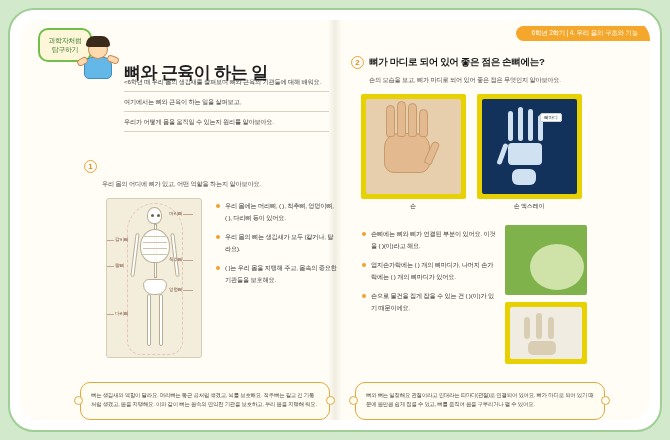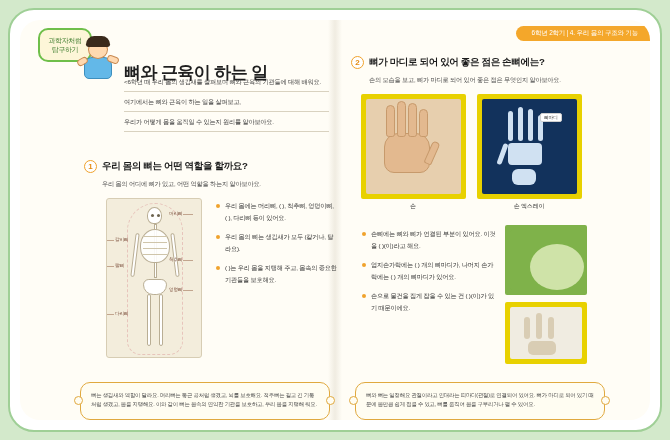--- a/index.html
+++ b/index.html
@@ -273,21 +273,20 @@
           <div>&lt;6학년 때 우리 몸의 생김새를 살펴보며 뼈와 근육의 기관들에 대해 배워요.</div>
           <div class="rule"></div>
           <div>여기에서는 뼈와 근육이 하는 일을 살펴보고,</div>
           <div class="rule"></div>
           <div>우리가 어떻게 몸을 움직일 수 있는지 원리를 알아보아요.</div>
           <div class="rule"></div>
         </div>
 
         <div class="qhead" style="left:64px; top:140px;">
           <span class="qnum">1</span>
-          <span class="qtext">우리 몸의 뼈는 어떤 역할을 할까요?</span>
         </div>
         <div class="qsub" style="left:82px; top:160px;">우리 몸의 어디에 뼈가 있고, 어떤 역할을 하는지 알아보아요.</div>
 
         <div class="panel-skeleton">
           <div class="bodyoutline"></div>
           <div class="skull"></div>
           <div class="spine"></div>
           <div class="ribs"></div>
           <div class="pelvis"></div>
           <div class="armLb"></div>

